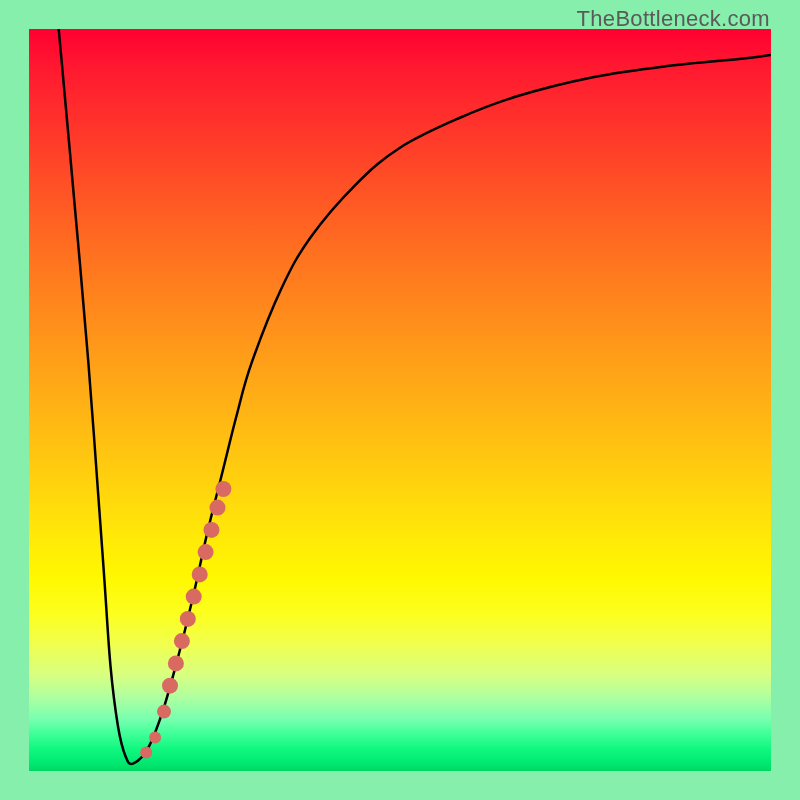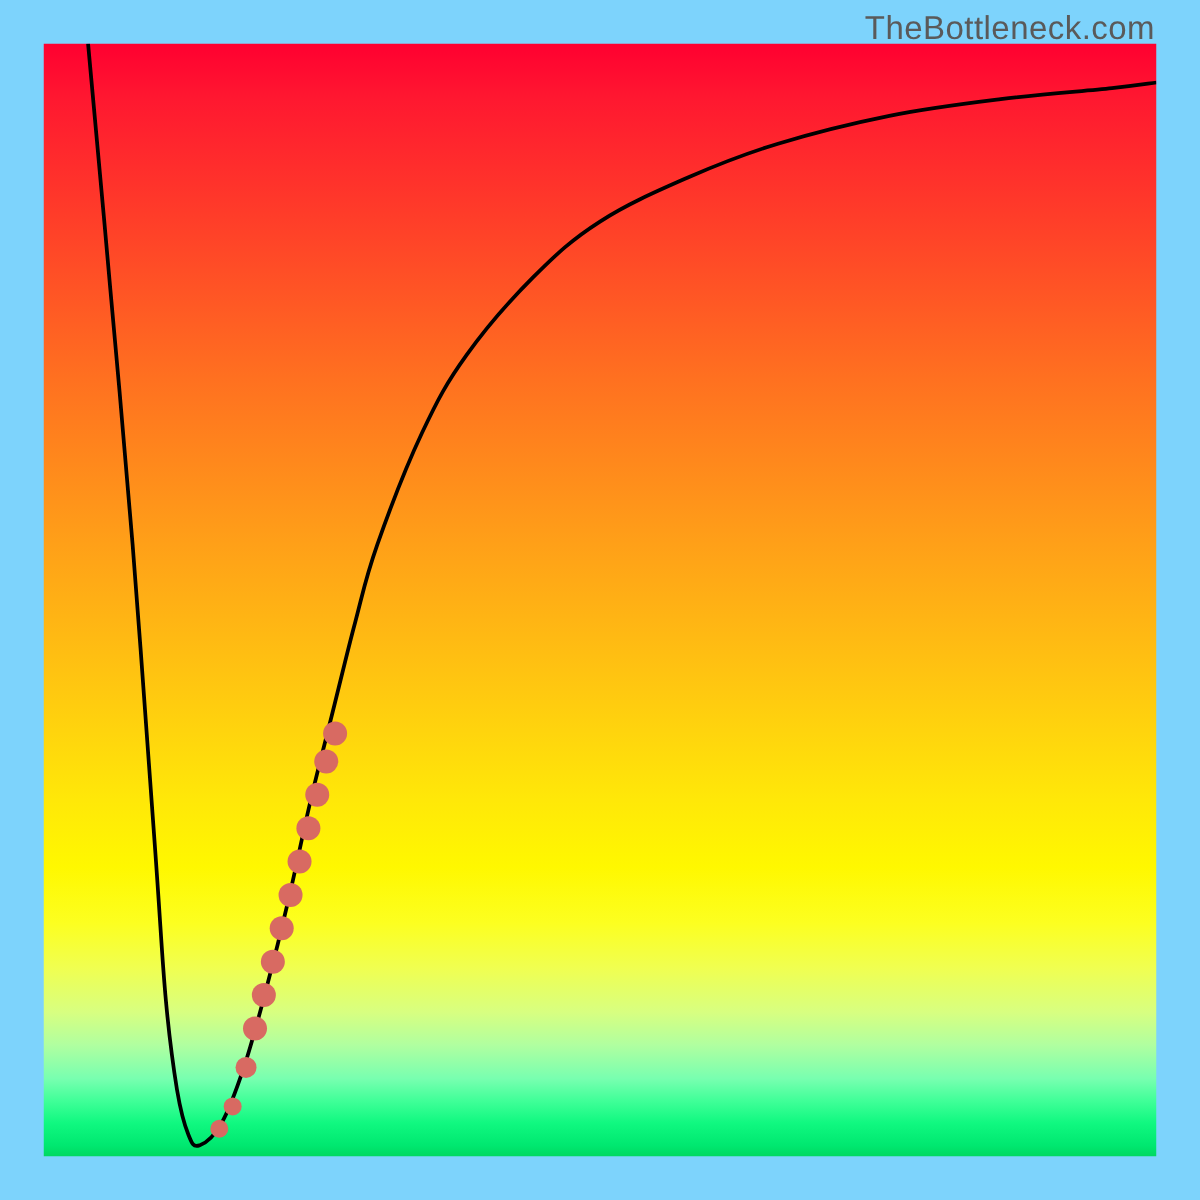--- a/index.html
+++ b/index.html
@@ -9,21 +9,21 @@
     background: #000;
     position: relative;
     font-family: Arial, Helvetica, sans-serif;
   }
   .frame {
     position: absolute;
     top: 0;
     left: 0;
     width: 800px;
     height: 800px;
-    background: #7dd3fc;
+    background: #86efac;
   }
   .plot-area {
     position: absolute;
     top: 29px;
     left: 29px;
     width: 742px;
     height: 742px;
     overflow: hidden;
   }
   .gradient-bg {

